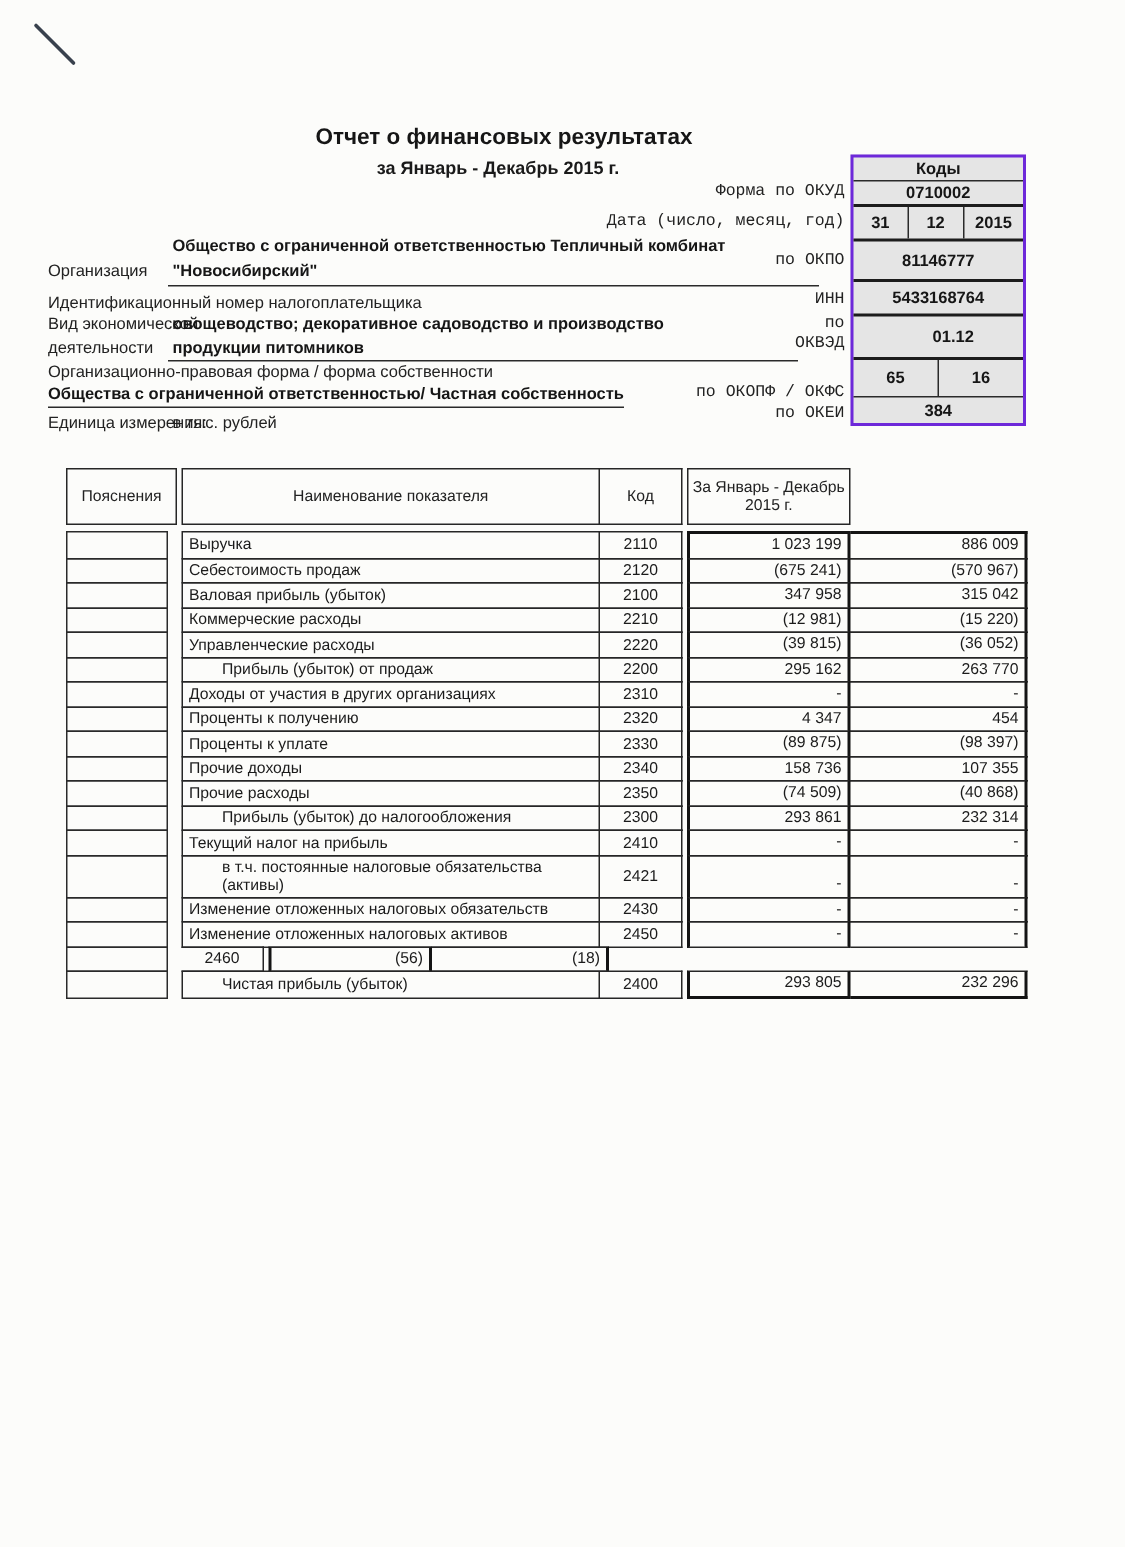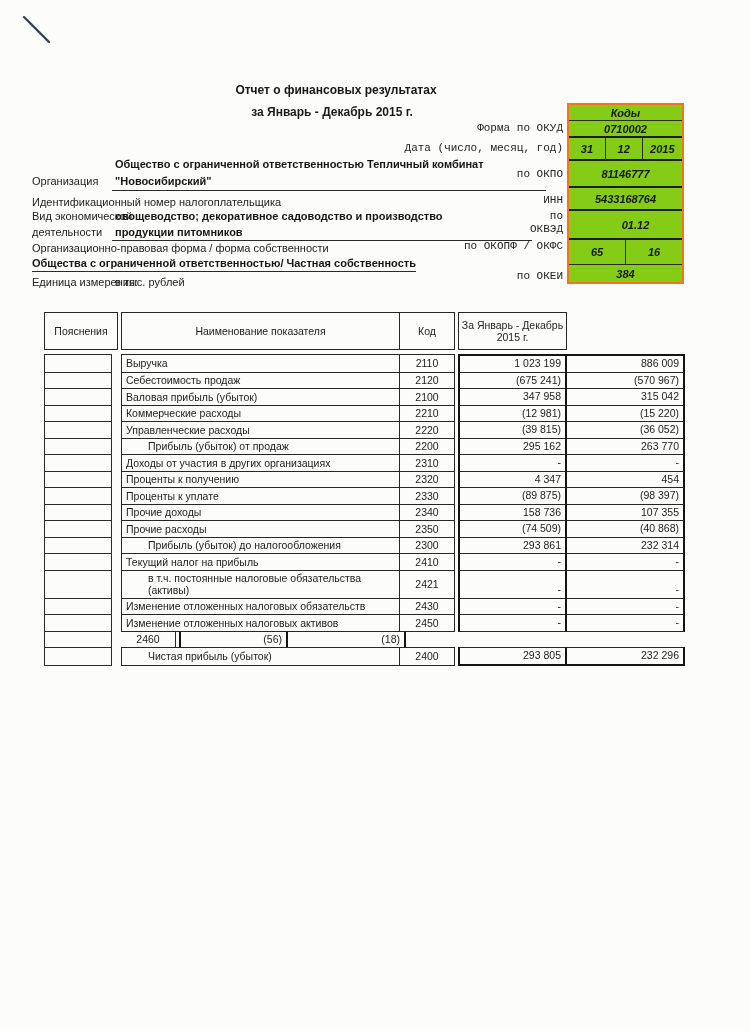--- a/index.html
+++ b/index.html
@@ -7,33 +7,32 @@
     width:750px;height:1031px;position:relative;overflow:hidden;
     background:#fcfcfa;
     font-family:"Liberation Sans","DejaVu Sans",sans-serif;
     color:#1d1d1d;
     -webkit-font-smoothing:antialiased;
   }
   .abs{position:absolute;}
   .b{font-weight:bold;}
 
   
-  .doc-title{left:0;top:83px;width:672px;text-align:center;font-size:12px;font-weight:bold;color:#161616;}
+  .doc-title{left:0;top:83px;width:672px;text-align:center;font-size:15px;font-weight:bold;color:#161616;}
   .doc-subtitle{left:0;top:105px;width:664px;text-align:center;font-size:12px;font-weight:bold;color:#1a1a1a;}
   .rlabel{right:187px;text-align:right;font-size:11px;line-height:13px;color:#222;font-family:Liberation Mono, monospace;}
   .llabel{left:32px;font-size:11px;line-height:13px;color:#222;}
   .hval{left:115px;font-size:11px;line-height:13px;font-weight:bold;color:#161616;}
   .uline{border-bottom:1.4px solid #2a2a2a;height:0;}
 
   
   .codes-box{
     left:567px;top:103px;width:113px;
-    border:2px solid #f97316;background:#84cc16;
+    border:2px solid #6d28d9;background:#e5e5e5;
     box-sizing:content-box;
-    font-style:italic;
   }
   .cb-row{display:flex;align-items:center;justify-content:center;
     font-size:11px;font-weight:bold;color:#161616;box-sizing:border-box;}
   .cb-sep1{border-bottom:1px solid #2a2a2a;}
   .cb-sep2{border-bottom:2px solid #1c1c1c;}
   .cb-cell{flex:1;display:flex;align-items:center;justify-content:center;height:100%;box-sizing:border-box;}
   .cb-cell + .cb-cell{border-left:1px solid #2a2a2a;}
 
   
   .tbl{left:44px;top:312px;width:641px;}
@@ -75,21 +74,21 @@
 
 <div class="abs doc-title">Отчет о финансовых результатах</div>
 <div class="abs doc-subtitle">за Январь - Декабрь 2015 г.</div>
 
 <div class="abs rlabel" style="top:122px;">Форма по ОКУД</div>
 <div class="abs rlabel" style="top:142px;">Дата (число, месяц, год)</div>
 <div class="abs rlabel" style="top:168px;">по ОКПО</div>
 <div class="abs rlabel" style="top:194px;">ИНН</div>
 <div class="abs rlabel" style="top:210px;text-align:center;">по</div>
 <div class="abs rlabel" style="top:223px;">ОКВЭД</div>
-<div class="abs rlabel" style="top:240px;">по ОКОПФ / ОКФС</div>
+<div class="abs rlabel" style="top:256px;">по ОКОПФ / ОКФС</div>
 <div class="abs rlabel" style="top:270px;">по ОКЕИ</div>
 
 <div class="abs hval" style="top:158px;">Общество с ограниченной ответственностью Тепличный комбинат</div>
 <div class="abs llabel" style="top:175px;">Организация</div>
 <div class="abs hval" style="top:175px;">"Новосибирский"</div>
 <div class="abs uline" style="left:112px;top:190px;width:434px;"></div>
 
 <div class="abs llabel" style="top:196px;">Идентификационный номер налогоплательщика</div>
 
 <div class="abs llabel" style="top:210px;">Вид экономической</div>

